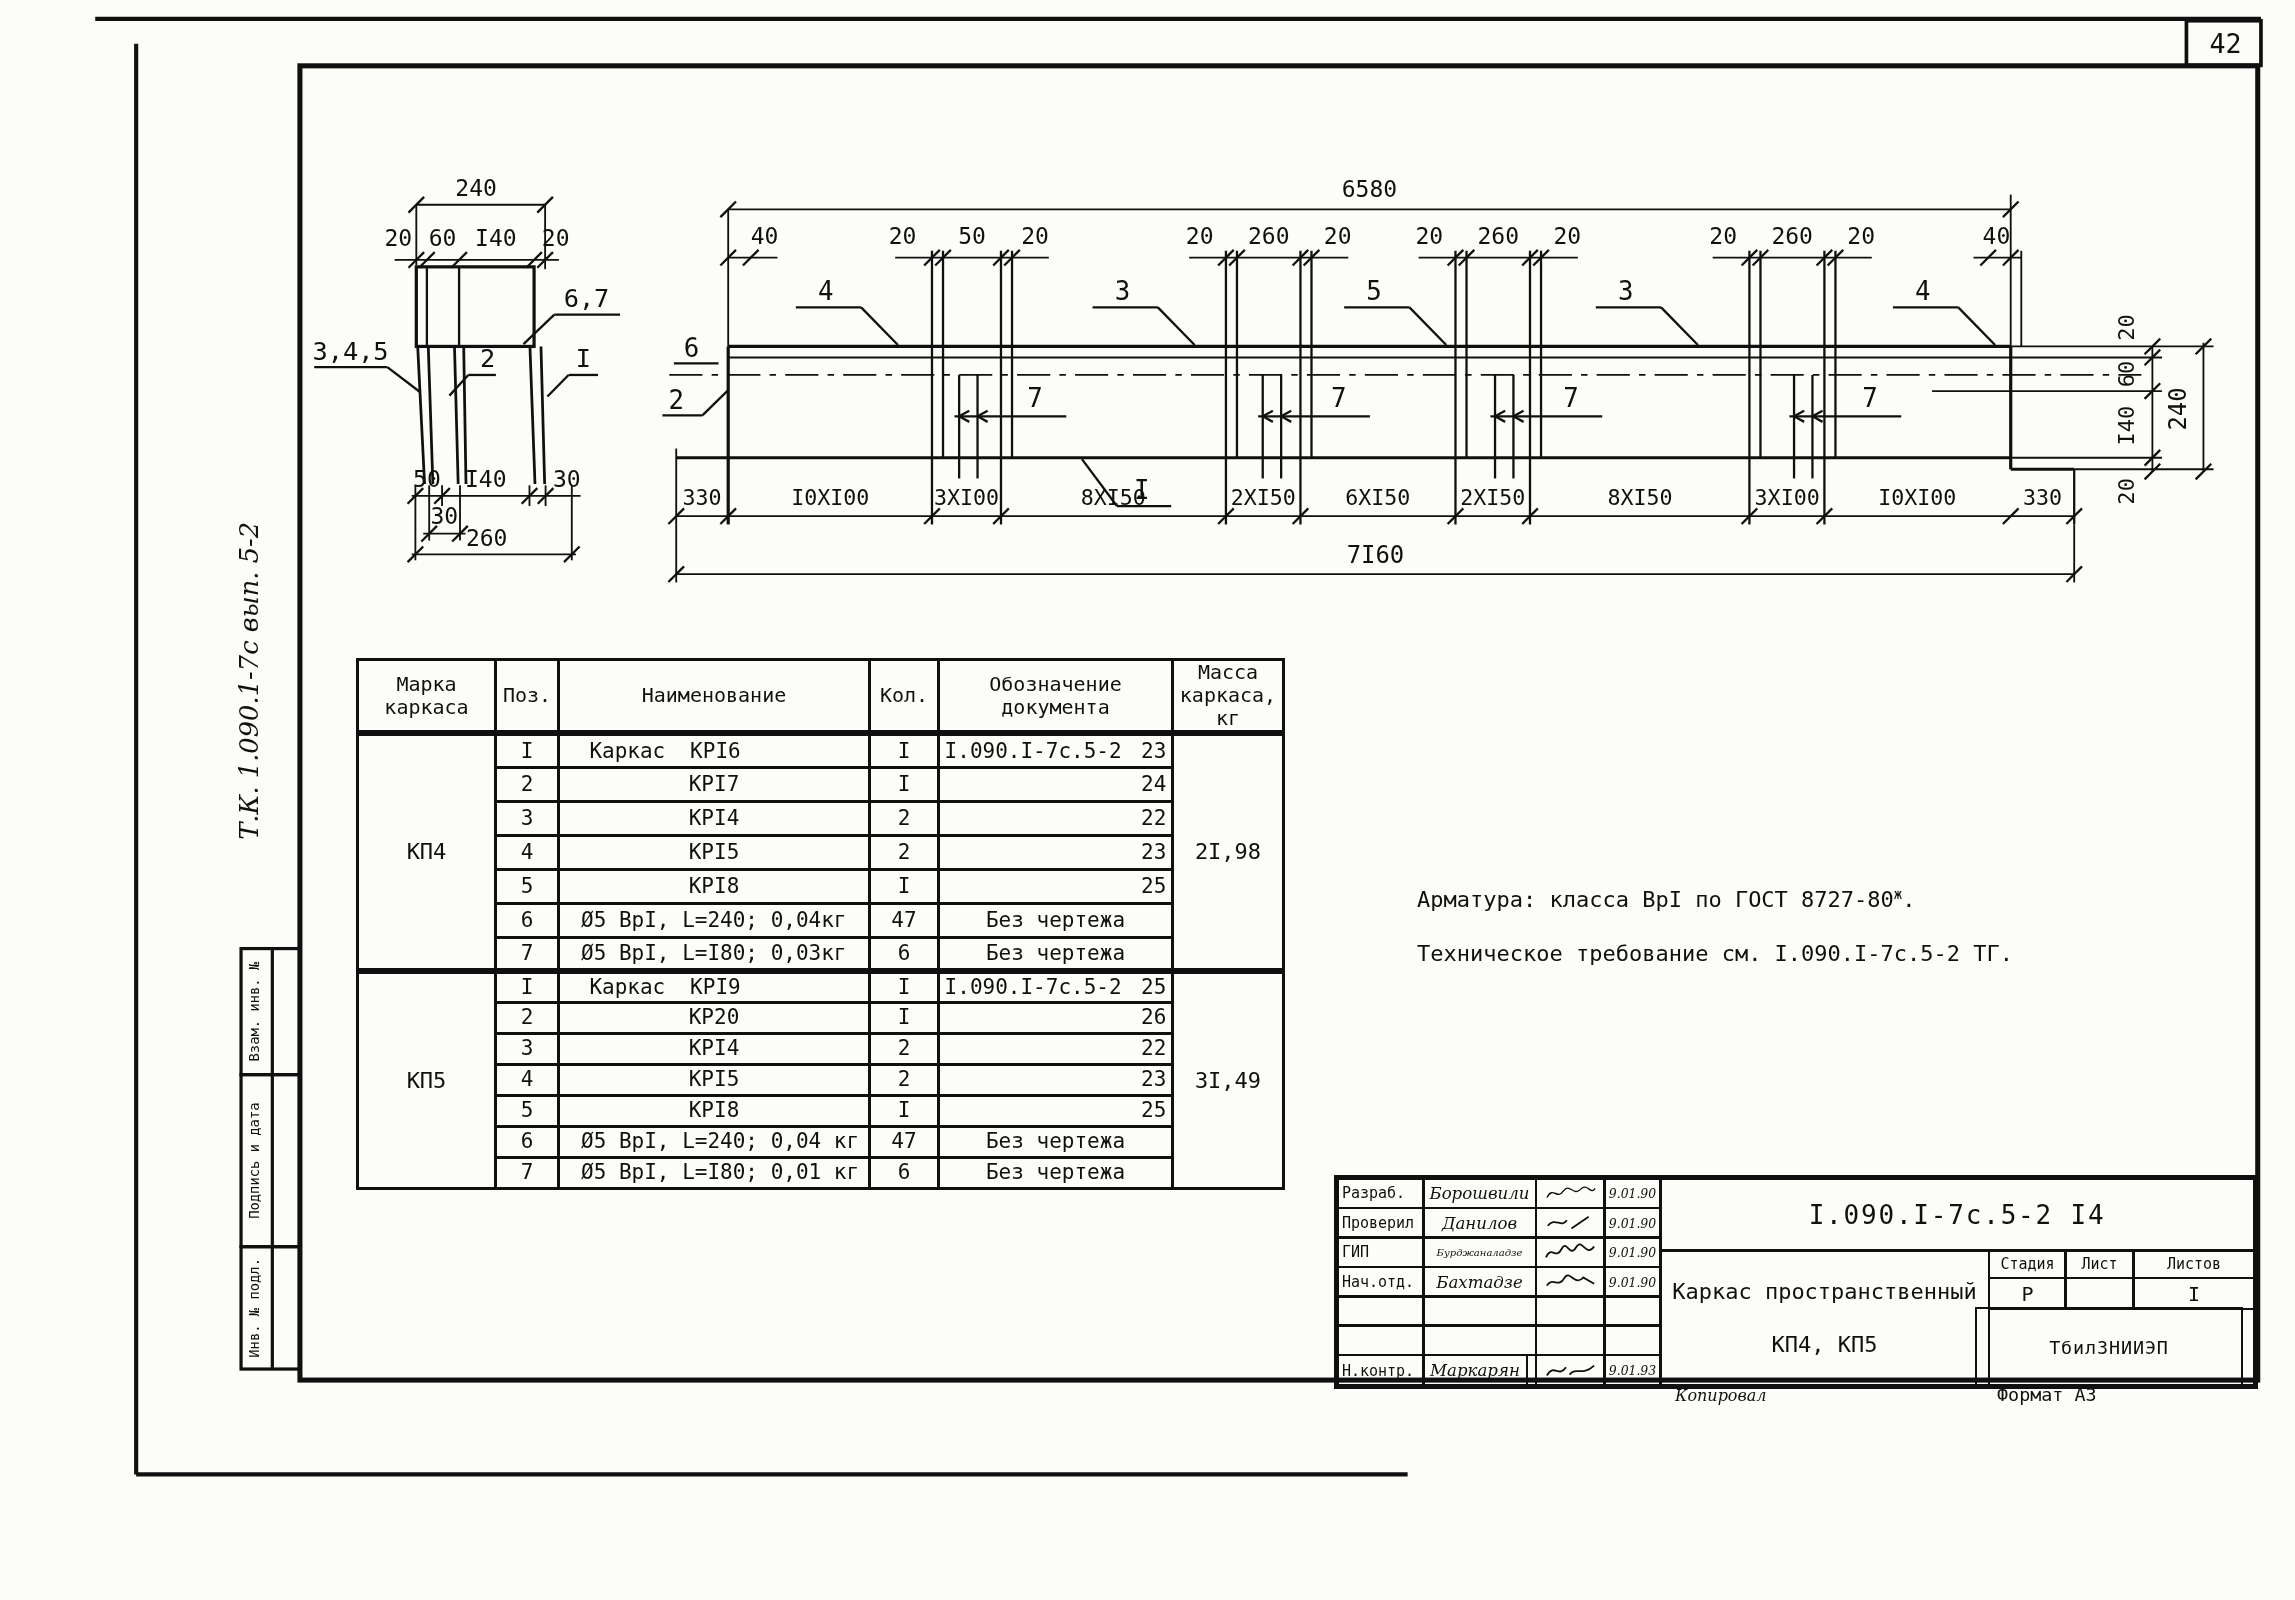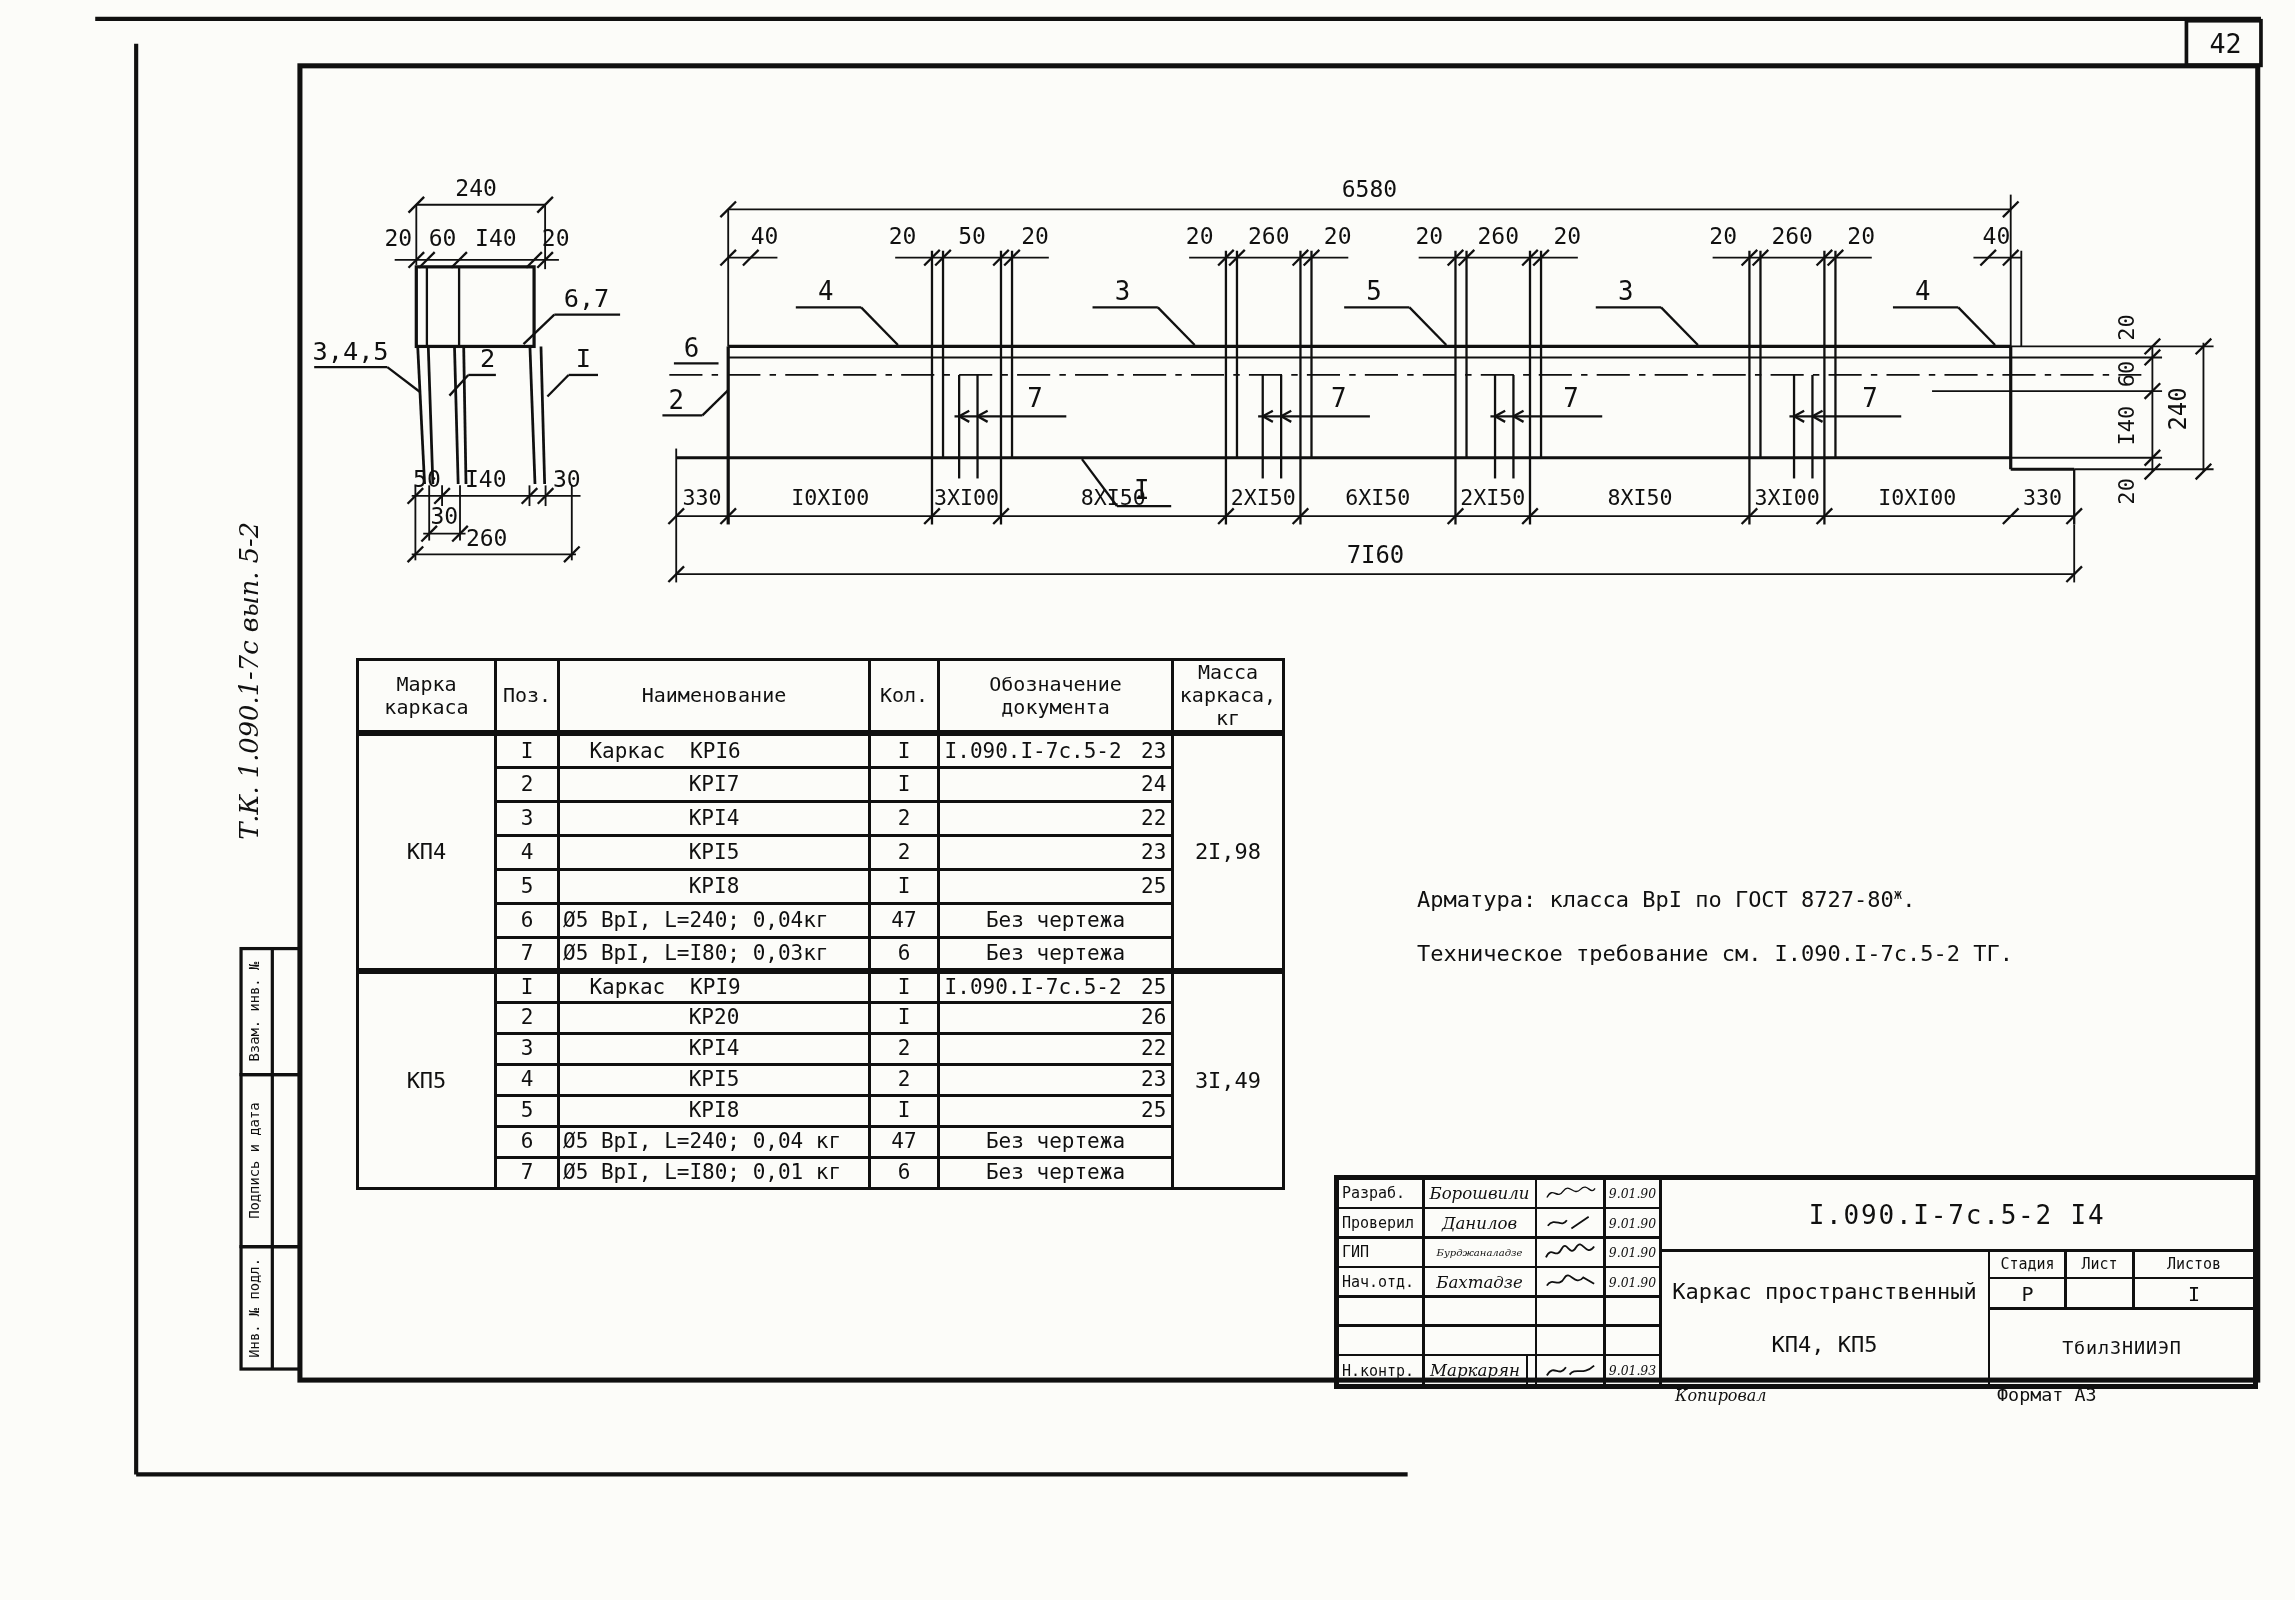--- a/index.html
+++ b/index.html
@@ -14,21 +14,21 @@
   .parts th{font-size:20px;}
   .parts .hdr th{border-bottom:6.4px solid #101010;}
   .parts tr{height:34px;}
   .parts tr.hdr{height:68px;}
   .parts tr.g2{height:31px;}
   .parts tr.gstart td{border-top:6px solid #101010;}
   .parts .doccell{display:flex;justify-content:space-between;align-items:center;}
   .parts .docnum{margin-left:auto;padding-left:3.7px;}
   .parts .namerow1{display:flex;align-items:center;}
   .parts .namerow1 .pfx{width:42%;text-align:center;}
-  .parts .nameleft{text-align:left;padding-left:3px;white-space:nowrap;}
+  .parts .nameleft{text-align:left;padding-left:21px;white-space:nowrap;}
   
   .notes{position:absolute;left:1417px;top:873px;font-size:22px;line-height:2.45;white-space:nowrap;}
   .notes sup{font-size:14px;}
   
   .tb{position:absolute;left:1334px;top:1175px;width:914px;height:204px;border:5px solid #101010;}
   .tb .cell{position:absolute;box-sizing:border-box;border:2.3px solid #101010;
             display:flex;align-items:center;justify-content:center;font-size:15px;}
   .tb .role{justify-content:flex-start;padding-left:3.7px;}
   .tb .hand{font-family:"DejaVu Serif",serif;font-style:italic;font-size:16.6px;}
   .tb .date{font-family:"DejaVu Serif",serif;font-style:italic;font-size:12.4px;}
@@ -593,20 +593,20 @@
     <div class="ttl">Каркас пространственный</div>
     <div class="ttl">КП4, КП5</div>
   </div>
 
   <div class="cell" style="left:649px;top:69px;width:79px;height:30px">Стадия</div>
   <div class="cell" style="left:725px;top:69px;width:71px;height:30px">Лист</div>
   <div class="cell" style="left:793px;top:69px;width:124px;height:30px">Листов</div>
   <div class="cell stageval" style="left:649px;top:97px;width:79px;height:33px">Р</div>
   <div class="cell stageval" style="left:725px;top:97px;width:71px;height:33px"></div>
   <div class="cell stageval" style="left:793px;top:97px;width:124px;height:33px">I</div>
-  <div class="cell org" style="left:649px;top:127px;width:268px;height:80px">ТбилЗНИИЭП</div>
+  <div class="cell org" style="left:636px;top:127px;width:268px;height:80px">ТбилЗНИИЭП</div>
 </div>
 
 <div class="foot1">Копировал</div>
 <div class="foot2">Формат А3</div>
 
 </div>
 
 
 </body></html>

